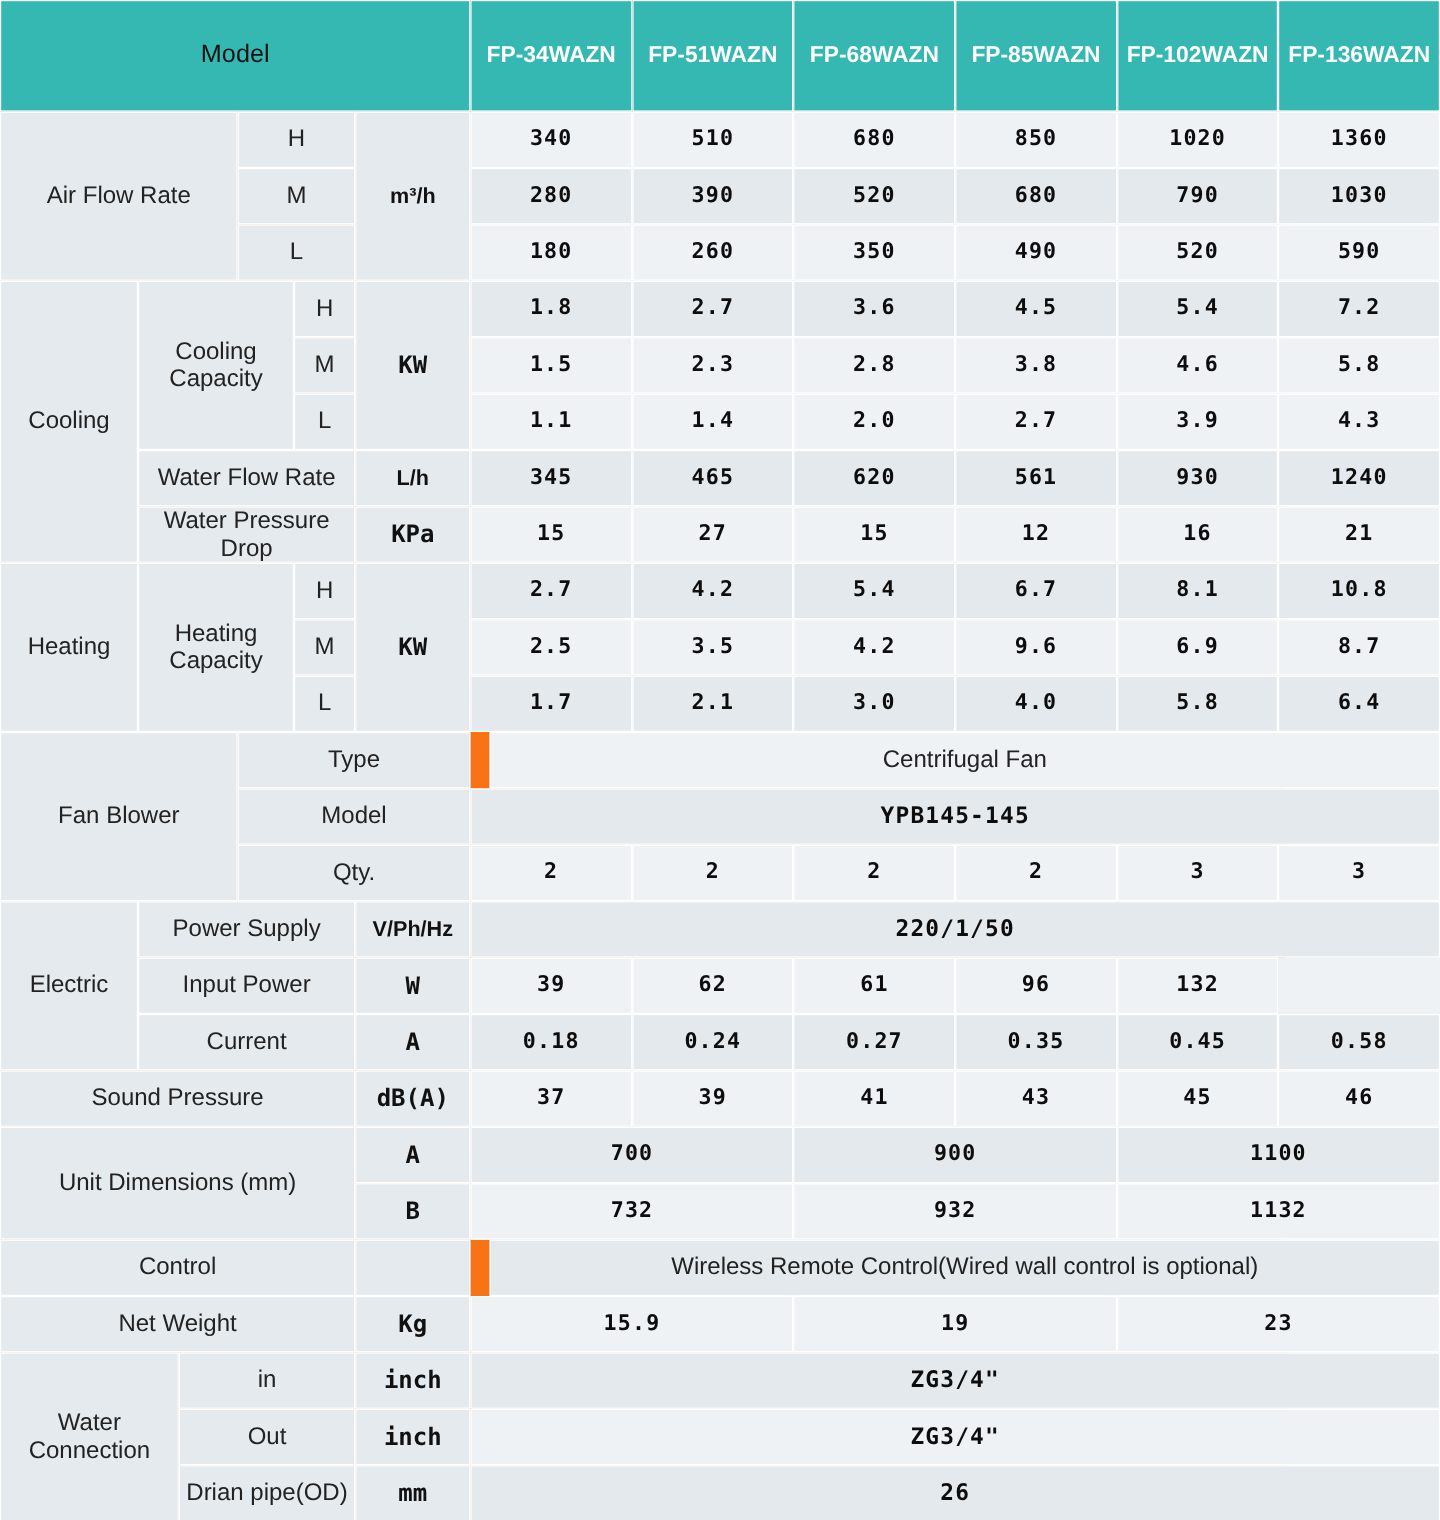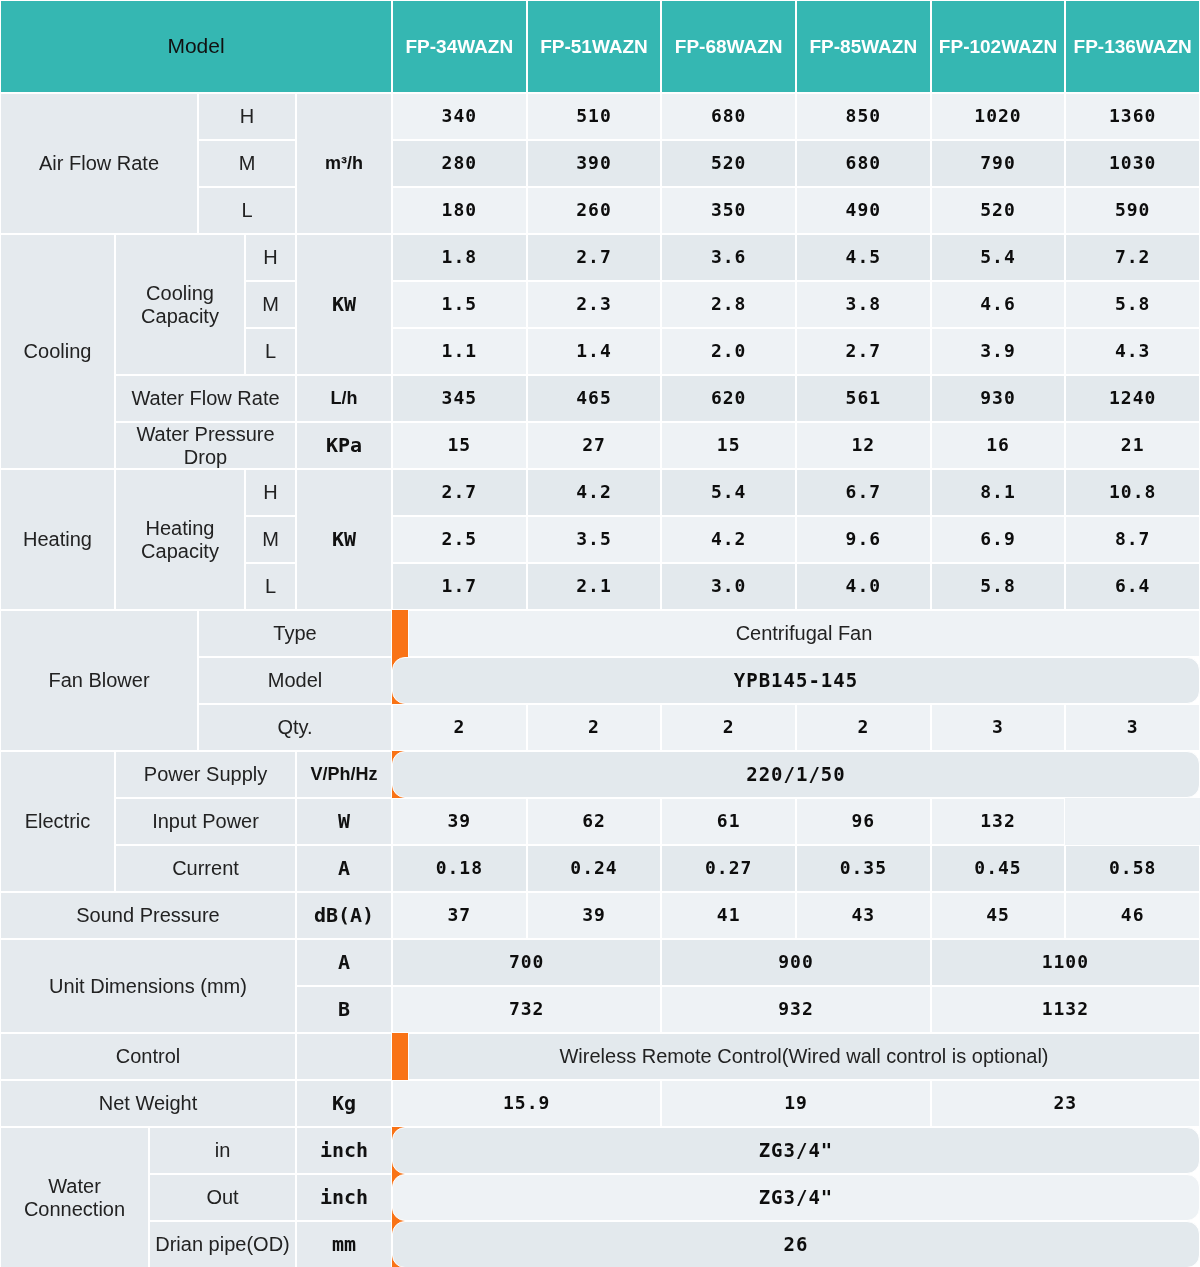--- a/index.html
+++ b/index.html
@@ -32,21 +32,21 @@
   .vals.light>.cell{background:#eef2f5;}
 
   .model-label{font-size:21px;color:#111;}
   .model-name{font-weight:bold;font-size:19px;color:#ffffff;}
   .cat{font-size:20px;color:#222;}
   .lvl{font-size:20px;color:#222;}
   .unit-sans{font-weight:bold;font-size:18px;color:#111;text-align:center;}
   .unit-mono{font-family:"DejaVu Sans Mono",monospace;font-weight:bold;font-size:20px;color:#111;}
   .val{font-family:"DejaVu Sans Mono",monospace;font-weight:bold;font-size:18px;letter-spacing:1px;color:#0d0d0d;}
   .spanval{font-size:20px;color:#222;margin-left:16px;}
-  .spanvalb{font-family:"DejaVu Sans Mono",monospace;font-weight:bold;font-size:19px;letter-spacing:1px;color:#0d0d0d;border-radius:13px;}
+  .spanvalb{font-family:"DejaVu Sans Mono",monospace;font-weight:bold;font-size:19px;letter-spacing:1px;color:#0d0d0d;}
 </style>
 </head>
 <body>
 
 <div class="spec-table">
 
   <div class="cell teal model-label" style="grid-area:1/1/2/7">Model</div>
   <div class="vals c6" style="grid-area:1/7/2/13">
       <div class="cell teal model-name">FP-34WAZN</div>
       <div class="cell teal model-name">FP-51WAZN</div>

